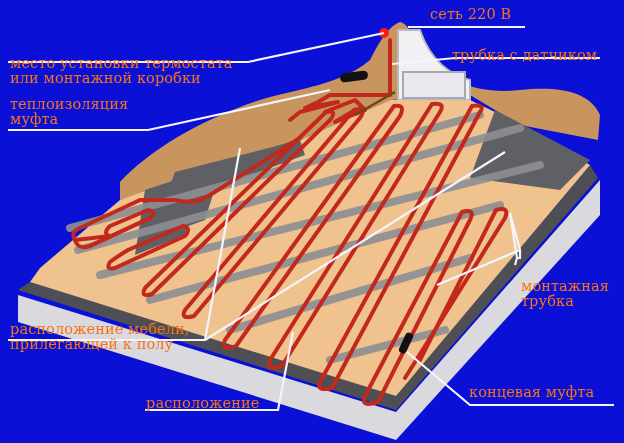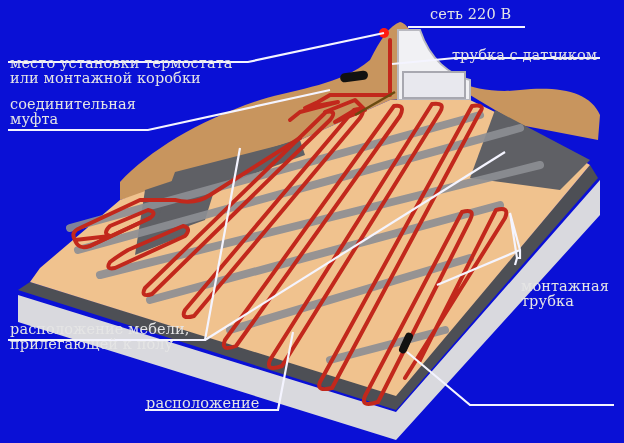--- a/index.html
+++ b/index.html
@@ -1,19 +1,19 @@
 <!DOCTYPE html>
 <html><head>
 <meta charset="utf-8">
 <style>
   html,body{margin:0;padding:0;}
   body{width:624px;height:443px;overflow:hidden;background:#0a12d8;font-family:"DejaVu Serif","Liberation Serif",serif;}
   #stage{position:relative;width:624px;height:443px;background:#0a10d6;}
   svg{position:absolute;left:0;top:0;}
-  .lbl{position:absolute;color:#e5e5e5;font-size:14.5px;line-height:15px;white-space:pre;letter-spacing:0.1px;}
+  .lbl{position:absolute;color:#f97316;font-size:14.5px;line-height:15px;white-space:pre;letter-spacing:0.1px;}
 </style>
 </head>
 <body>
 
 <div id="stage">
   <svg width="624" height="443" viewBox="0 0 624 443">
 
     <path d="M120 182 C150 150 200 120 260 100 C300 88 340 85 370 60 C380 40 390 25 400 22 C410 24 414 40 420 55 C440 80 480 95 520 90 C560 86 590 92 600 115 L598 140 L520 125 L470 95 L390 100 L300 140 L210 175 L120 200 Z" fill="#c8955e"></path>
 
     <path d="M398 30 L420 30 C430 60 450 75 470 80 L470 100 L398 100 Z" fill="#f1f1f4" stroke="#b9b9c0" stroke-width="2"></path>
@@ -73,20 +73,21 @@
       <polyline points="520,250 437,285"></polyline>
       <polyline points="407,352 470,405 614,405"></polyline>
       <polyline points="145,410 278,410 293,332"></polyline>
     </g>
   </svg>
 
   <div class="lbl" style="left:10px;top:29px;margin-top:27px;">место установки термостата
 или монтажной коробки</div>
   <div class="lbl" style="left:430px;top:7px;">сеть 220 В</div>
   <div class="lbl" style="left:452px;top:41px;margin-top:7px;">трубка с датчиком</div>
-  <div class="lbl" style="left:10px;top:97px;">соединительная
+  <div class="lbl" style="left:10px;top:97px;">теплоизоляция
 муфта</div>
   <div class="lbl" style="left:521px;top:279px;">монтажная
 трубка</div>
   <div class="lbl" style="left:10px;top:322px;">расположение мебели,
 прилегающей к полу</div>
+  <div class="lbl" style="left:469px;top:385px;">концевая муфта</div>
   <div class="lbl" style="left:146px;top:396px;">расположение</div>
 </div>
 
 </body></html>

